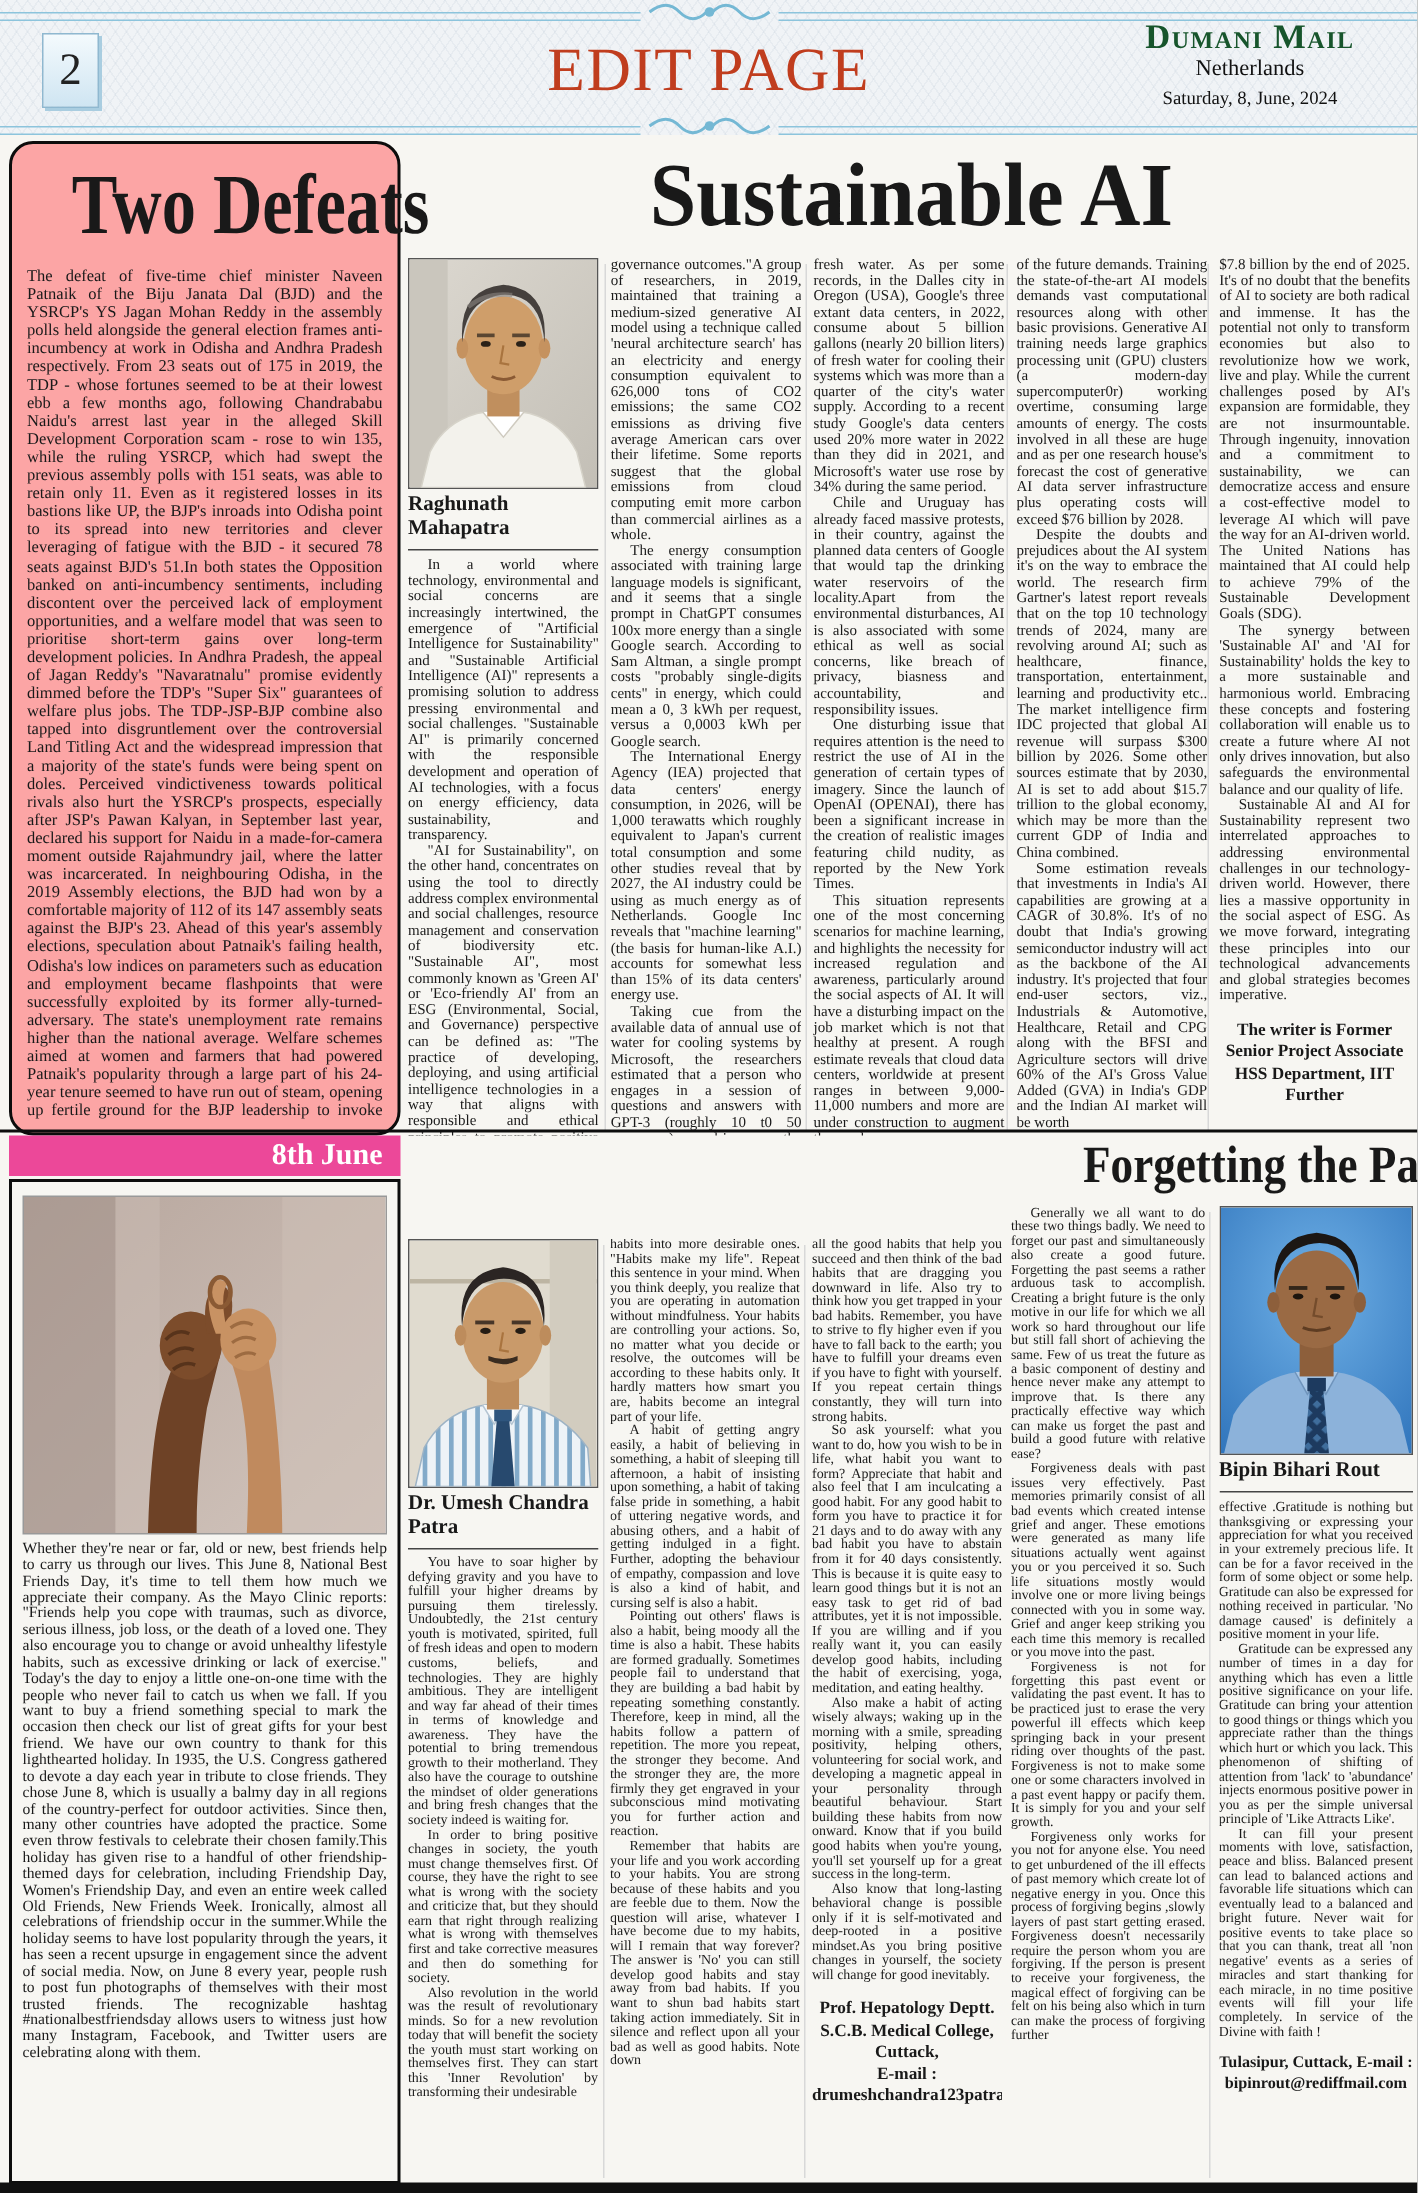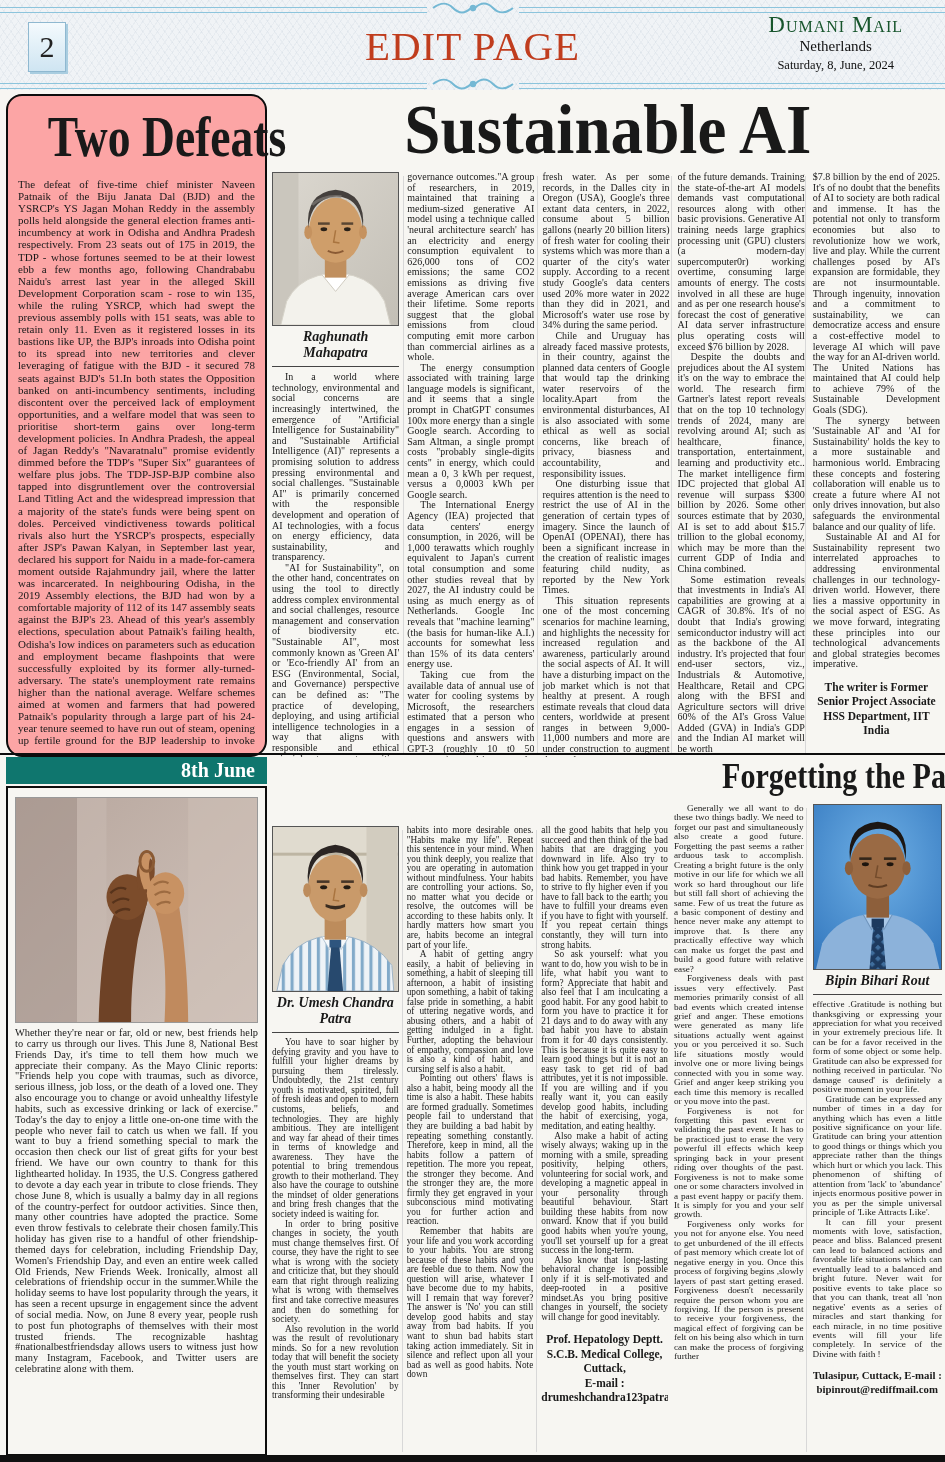--- a/index.html
+++ b/index.html
@@ -15,59 +15,59 @@
   .orn-row.top{top:0;} .orn-row.bottom{top:76px;}
   .orn-line{flex:1;height:4px;border-top:1px solid #8cc4dc;border-bottom:1px solid #8cc4dc;}
   .orn{flex:0 0 auto;margin:0 4px;}
   .pagenum-box{position:absolute;left:28px;top:22px;width:36px;height:48px;
     background:linear-gradient(#f4fafd,#cfe5f2);border:1px solid #8fb8d0;
     box-shadow:2px 2px 0 #a9cde0;display:flex;align-items:center;justify-content:center;
     font-size:30px;color:#222;}
   .edit-page{position:absolute;left:0;top:22px;width:945px;text-align:center;
     font-size:41px;letter-spacing:1px;color:#c03d1e;}
   .masthead-block{position:absolute;right:42px;top:12px;text-align:center;line-height:1.15;}
-  .masthead{font-variant:small-caps;font-weight:normal;font-size:23px;color:#17552c;letter-spacing:1px;}
+  .masthead{font-variant:small-caps;font-weight:bold;font-size:23px;color:#17552c;letter-spacing:1px;}
   .city{font-size:15px;color:#111;}
   .date{font-size:12.5px;color:#111;margin-top:2px;}
 
   
   p{margin:0;text-align:justify;text-indent:13px;}
   p.noindent{text-indent:0;}
   .col{overflow:hidden;}
 
   
   .td-box{position:absolute;left:6px;top:94px;width:261px;height:663px;
     border:2.5px solid #0c0c0c;border-radius:16px;box-sizing:border-box;
     padding:4px 10px;background:#fca5a5;}
   .td-headline{text-align:center;font-weight:bold;font-size:57px;line-height:74px;white-space:nowrap;}
   .td-headline span{display:inline-block;transform:scaleX(.80);transform-origin:center;}
   .td-body{height:568px;overflow:hidden;font-size:11px;line-height:12.1px;margin-top:4px;}
 
   
   .ai-headline{position:absolute;left:280px;top:88px;width:656px;height:84px;
-    text-align:center;font-weight:bold;font-size:70px;line-height:84px;white-space:nowrap;}
+    text-align:center;font-weight:bold;font-size:60px;line-height:84px;white-space:nowrap;}
   .ai-headline span{display:inline-block;transform:scaleX(.93);transform-origin:center;}
   .ai-cols{position:absolute;left:272px;top:172px;width:668px;height:585px;
     display:grid;grid-template-columns:repeat(5,1fr);column-gap:8px;}
   .ai-text{font-size:10px;line-height:10.6px;}
   .photo{display:block;width:100%;border:1px solid #555;box-sizing:border-box;}
-  .caption{font-weight:bold;text-align:center;font-size:14px;line-height:1.15;
-    padding:3px 0 5px;border-bottom:1.5px solid #444;margin-bottom:5px;font-style:italic;}
+  .caption{font-weight:bold;font-size:14px;line-height:1.15;
+    padding:3px 0 5px;border-bottom:1.5px solid #444;margin-bottom:5px;}
   .credit{font-weight:bold;text-align:center;white-space:pre-line;margin-top:10px;
     font-size:11.5px;line-height:1.25;}
 
   
   .vsep{position:absolute;width:1px;background:#d8d8d8;}
 
   
   .mid-rule{position:absolute;left:0;top:753px;width:945px;height:2px;background:#0d0d0d;}
   .bottom-bar{position:absolute;left:0;top:1455px;width:945px;height:7px;background:#101010;}
 
   
-  .nb-kicker{position:absolute;left:6px;top:757px;width:261px;height:27px;background:#0f766e;
+  .nb-kicker{position:absolute;left:6px;top:757px;width:261px;height:27px;background:#ec4899;
     box-sizing:border-box;color:#fff;font-weight:bold;font-size:20px;line-height:27px;
     text-align:right;padding-right:12px;}
   .nb-box{position:absolute;left:6px;top:786px;width:261px;height:670px;
     border:2px solid #0d0d0d;box-sizing:border-box;padding:5px 7px;}
   .nb-headline{text-align:center;font-weight:bold;font-size:39px;line-height:42px;}
   .nb-headline span{display:inline-block;transform:scaleX(.95);transform-origin:center;}
   .nb-photo{margin-top:4px;border:1px solid #999;}
   .nb-body{height:344px;overflow:hidden;font-size:10.4px;line-height:10.85px;margin-top:5px;}
 
   
@@ -183,21 +183,21 @@
       <p>Despite the doubts and prejudices about the AI system it's on the way to embrace the world.  The research firm Gartner's latest report reveals that on the top 10 technology trends of 2024, many are revolving around AI; such as healthcare, finance, transportation, entertainment, learning and productivity etc.. The market intelligence firm IDC projected that global AI revenue will surpass $300 billion by 2026. Some other sources estimate that by 2030, AI is set to add about $15.7 trillion to the global economy, which may be more than the current GDP of India and China combined.</p>
       <p>Some estimation reveals that investments in India's AI capabilities are growing at a CAGR of 30.8%. It's of no doubt that India's growing semiconductor industry will act as the backbone of the AI industry. It's projected that four end-user sectors, viz., Industrials &amp; Automotive, Healthcare, Retail and CPG along with the BFSI and Agriculture sectors will drive 60% of the AI's Gross Value Added (GVA) in India's GDP and the Indian AI market will be worth</p>
     </div>
     <div class="col ai-text">
       <p class="noindent">$7.8 billion by the end of 2025. It's of no doubt that the benefits of AI to society are both radical and immense. It has the potential not only to transform economies but also to revolutionize how we work, live and play. While the current challenges posed by AI's expansion are formidable, they are not insurmountable. Through ingenuity, innovation and a commitment to sustainability, we can democratize access and ensure a cost-effective model to leverage AI which will pave the way for an AI-driven world. The United Nations has maintained that AI could help to achieve 79% of the Sustainable Development Goals (SDG).</p>
       <p>The synergy between 'Sustainable AI' and 'AI for Sustainability' holds the key to a more sustainable and harmonious world. Embracing these concepts and fostering collaboration will enable us to create a future where AI not only drives innovation, but also safeguards the environmental balance and our quality of life.</p>
       <p>Sustainable AI and AI for Sustainability represent two interrelated approaches to addressing environmental challenges in our technology-driven world. However, there lies a massive opportunity in the social aspect of ESG.  As we move forward, integrating these principles into our technological advancements and global strategies becomes imperative.</p>
       <div class="credit">The writer is Former
 Senior Project Associate
 HSS Department, IIT
-India</div>
+Further</div>
     </div>
   </div>
 
   <div class="mid-rule"></div>
 
   <div class="nb-kicker">8th June</div>
   <div class="nb-box">
     <svg class="photo nb-photo" viewBox="0 0 245 226" height="226" preserveAspectRatio="none">
       <defs>
         <linearGradient id="gB" x1="0" y1="0" x2="1" y2="1">

